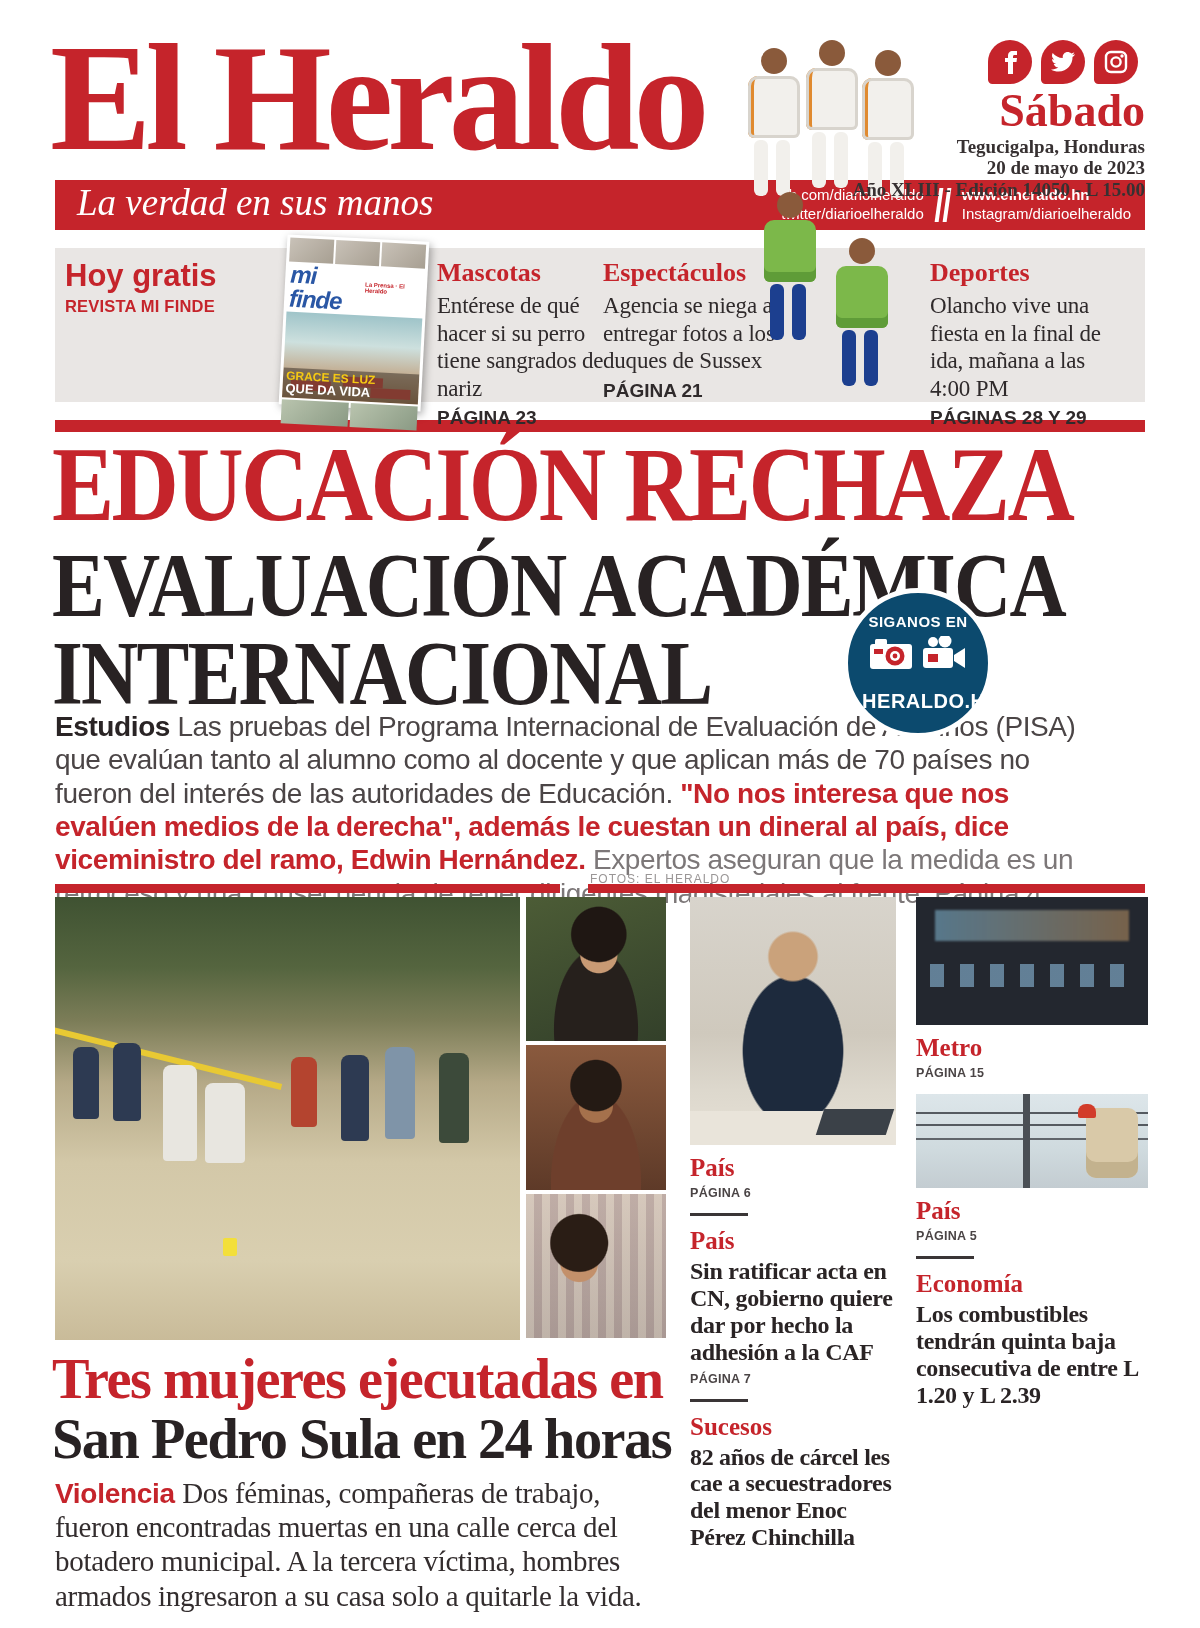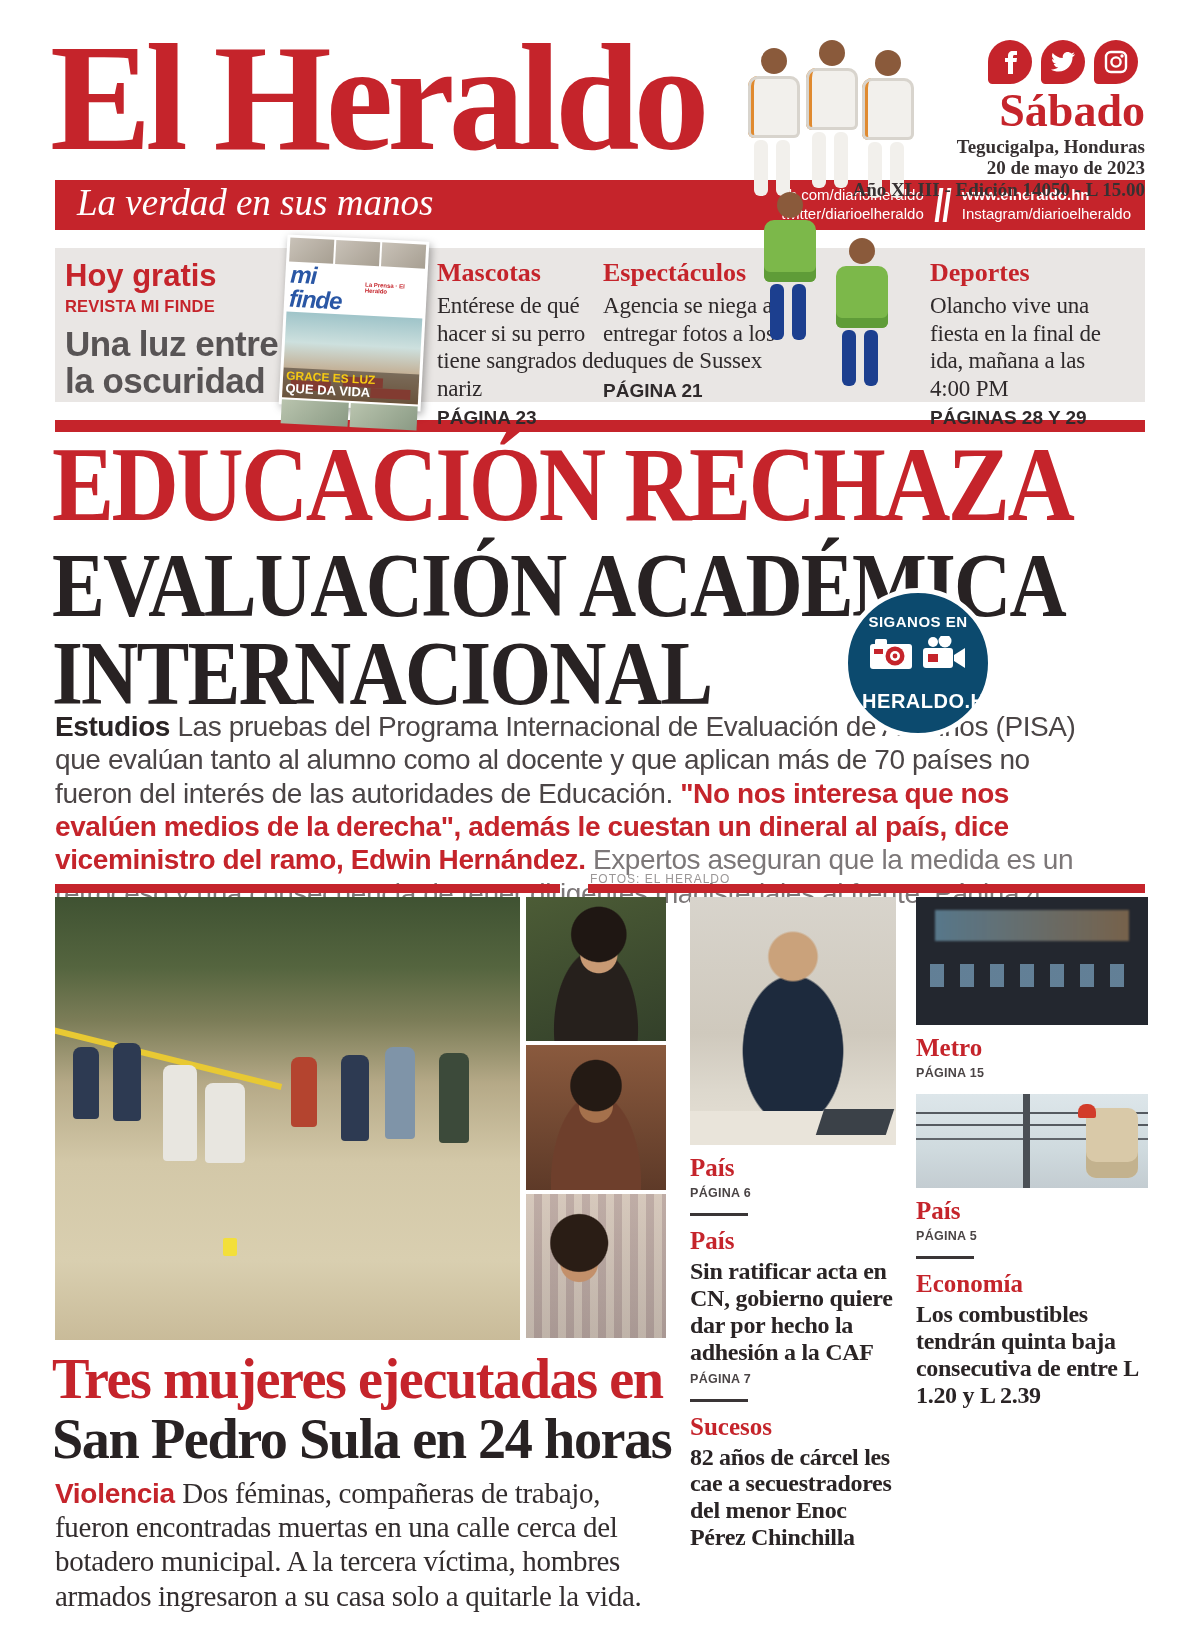--- a/index.html
+++ b/index.html
@@ -270,21 +270,20 @@
           <i></i>
           <i></i>
         </div>
       </div>
   </div>
 
   <div class="teaser">
     <div class="t-col" style="left:10px; width:235px;">
       <div class="t-kicker">Hoy gratis</div>
       <div class="t-sub">REVISTA MI FINDE</div>
-      <div class="t-big">Una luz entre la oscuridad</div>
     </div>
 
     <div class="mag">
       <div class="mag-thumbs">
           <i></i>
           <i></i>
           <i></i>
         </div>
       <div class="mag-logo-row">
         <span class="mag-logo">mi finde</span>

